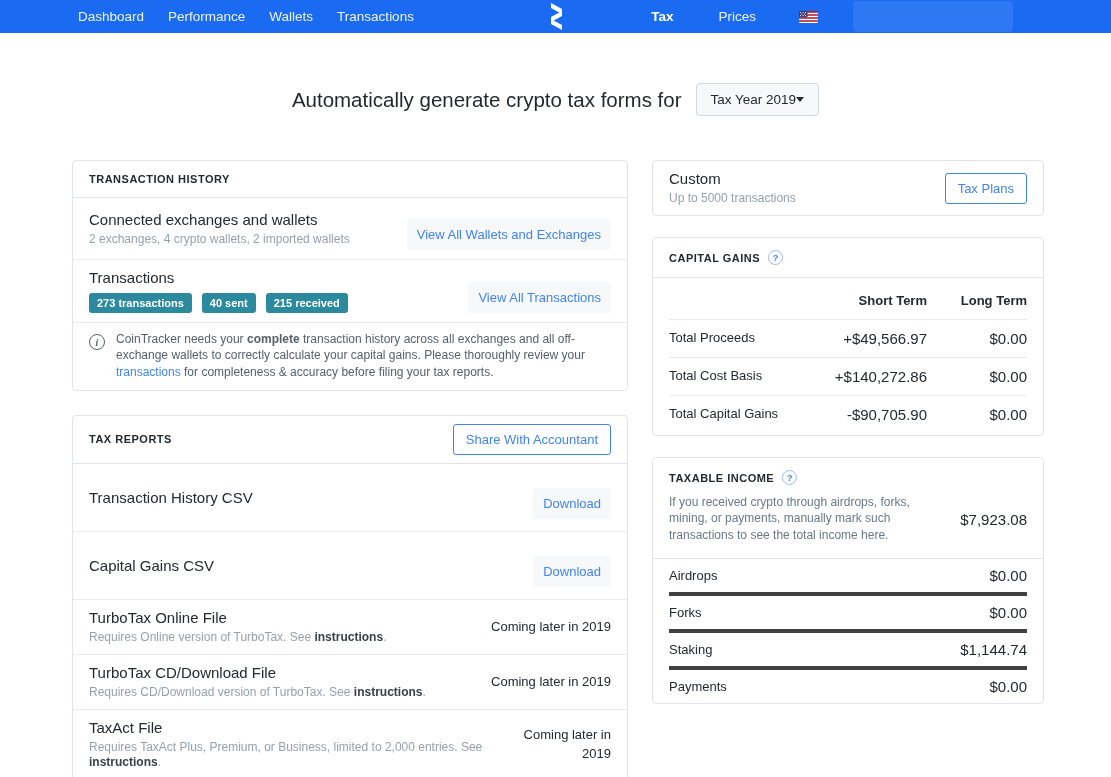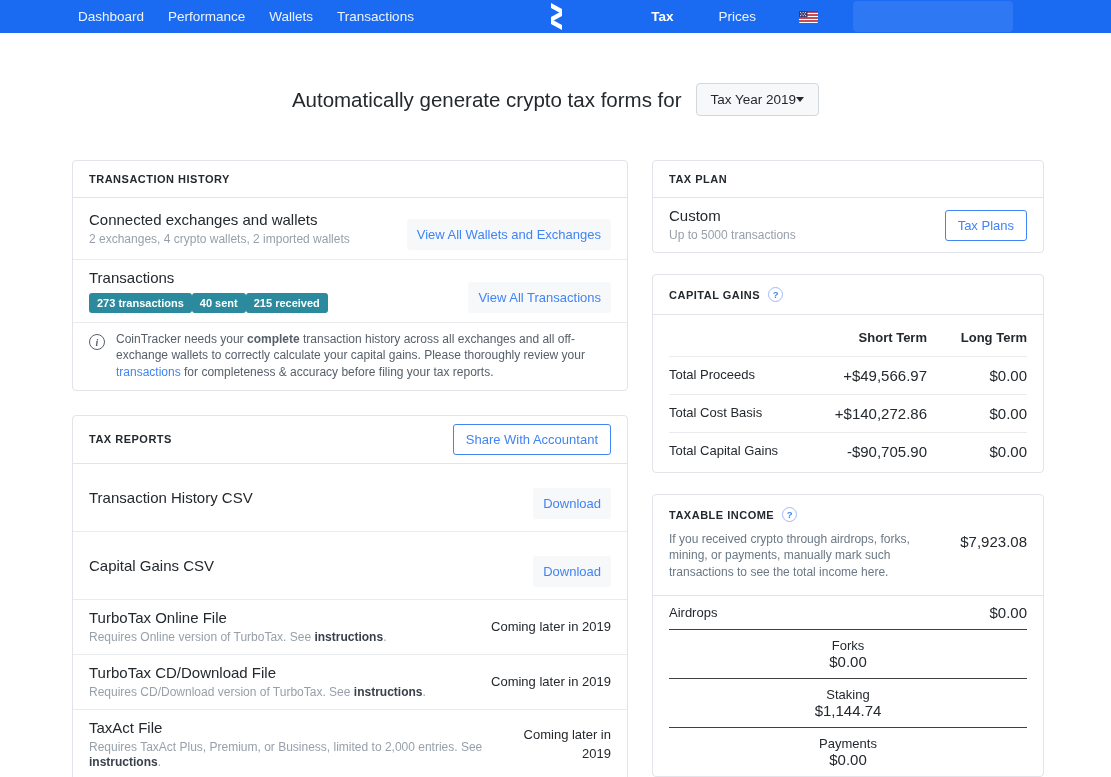--- a/index.html
+++ b/index.html
@@ -35,21 +35,21 @@
   .card-header.tall-header { padding: 8px 16px; }
   .header-left { display: flex; align-items: center; }
   .card-title { font-size: 11px; font-weight: bold; letter-spacing: .5px; color: #24292e; }
   .xrow { display: flex; align-items: center; justify-content: space-between; gap: 16px; padding: 9px 16px; border-bottom: 1px solid #e9ebee; }
   .xrow.no-border { border-bottom: none; }
   .row-title { font-size: 15px; color: #24292e; }
   .row-sub { font-size: 12px; color: #97a0aa; margin-top: 4px; line-height: 1.25; }
   .sub-link { color: #39424c; font-weight: bold; cursor: pointer; }
   .light-btn { font-size: 13px; color: #4184f4; background: #f6f8fa; border: none; border-radius: 3px; padding: 8px 10px; cursor: pointer; white-space: nowrap; font-family: inherit; flex: none; margin-top: 12px; }
   .outline-btn { font-size: 13px; color: #4184f4; background: #fff; border: 1px solid #4184f4; border-radius: 3px; padding: 7px 12px; cursor: pointer; white-space: nowrap; font-family: inherit; flex: none; }
-  .badges { margin-top: 7px; display: flex; gap: 0; }
+  .badges { margin-top: 7px; display: flex; gap: 10px; }
   .badge { background: #2b8a9d; color: #fff; font-size: 11px; font-weight: bold; padding: 4px 8px; border-radius: 3px; white-space: nowrap; }
   .note { display: flex; gap: 11px; padding: 8px 16px 10px; }
   .info-icon { flex: none; width: 16px; height: 16px; border: 1.5px solid #57606a; border-radius: 50%; display: flex; align-items: center; justify-content: center; font-size: 10px; color: #57606a; margin-top: 3px; font-family: "Liberation Serif", serif; font-style: italic; font-weight: bold; }
   .note-text { font-size: 12px; line-height: 1.36; color: #57606a; }
   .note-text b { font-weight: bold; }
   .text-link { color: #4184f4; cursor: pointer; text-decoration: none; }
   
   .report-row { display: flex; align-items: center; justify-content: space-between; gap: 16px; padding: 12px 16px; border-bottom: 1px solid #e9ebee; }
   .report-row.has-sub { padding: 9px 16px; }
   .coming { font-size: 13px; color: #24292e; text-align: right; white-space: nowrap; flex: none; }
@@ -61,26 +61,26 @@
   .cg-spacer { flex: 1; }
   .cg-col { font-size: 13px; font-weight: bold; text-align: right; color: #24292e; }
   .col-st { width: 140px; text-align: right; }
   .col-lt { width: 100px; text-align: right; }
   .cg-row { display: flex; align-items: flex-start; padding: 10px 0; border-top: 1px solid #e9ebee; }
   .cg-label { flex: 1; font-size: 13px; color: #24292e; }
   .cg-val { font-size: 15px; color: #24292e; }
   
   .ti-header { padding: 12px 16px 15px; border-bottom: 1px solid #e1e4e8; }
   .ti-title-row { display: flex; align-items: center; margin-bottom: 9px; }
-  .ti-flex { display: flex; justify-content: space-between; align-items: flex-start; gap: 24px; }
+  .ti-flex { display: flex; justify-content: space-between; align-items: center; gap: 24px; }
   .ti-desc { font-size: 12px; line-height: 1.36; color: #6b7885; max-width: 300px; }
   .ti-total { font-size: 15px; color: #24292e; margin-top: 2px; white-space: nowrap; }
   .ti-rows { padding: 0 16px; }
   .ti-row { display: flex; align-items: center; justify-content: space-between; padding: 8px 0; }
-  .ti-row + .ti-row { border-top: 1px solid #404040; flex-direction: column; }
+  .ti-row + .ti-row { border-top: 4px solid #404040; }
   .ti-label { font-size: 13px; color: #24292e; }
   .ti-val { font-size: 15px; color: #24292e; }
 </style>
 </head>
 <body>
 
 <nav class="navbar">
   <div class="nav-left">
     <a class="nav-item">Dashboard</a>
     <a class="nav-item">Performance</a>
@@ -207,23 +207,20 @@
         <div class="row-title">IRS Form 8949</div>
         <div class="coming">Coming later in 2019</div>
       </div>
     </section>
 
   </div>
 
   <div class="col-right">
 
     <section class="card">
-      <div class="card-header">
-        <span class="card-title">TAX PLAN</span>
-      </div>
       <div class="xrow no-border">
         <div>
           <div class="row-title">Custom</div>
           <div class="row-sub">Up to 5000 transactions</div>
         </div>
         <button class="outline-btn">Tax Plans</button>
       </div>
     </section>
 
     <section class="card">

